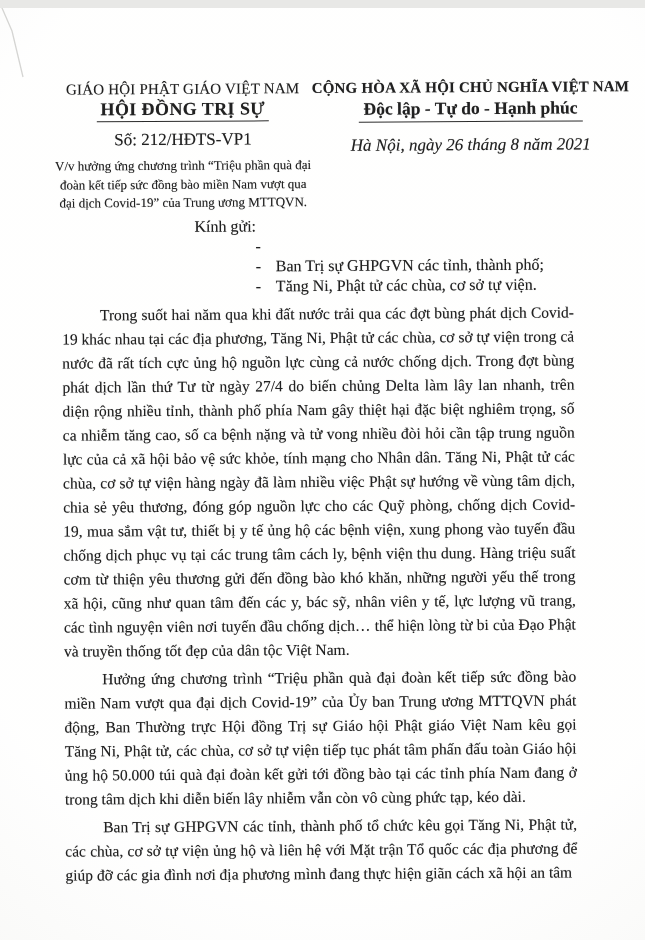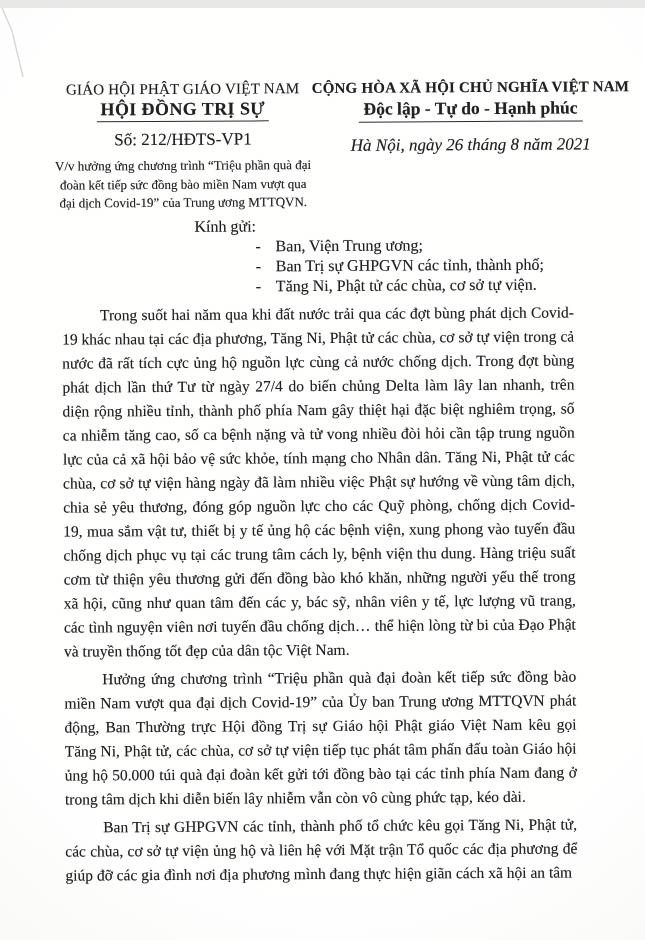--- a/index.html
+++ b/index.html
@@ -68,21 +68,20 @@
         </div>
         <div class="date">Hà Nội, ngày 26 tháng 8 năm 2021</div>
       </div>
     </div>
 
     <div class="salutation">
       <div>Kính gửi:</div>
       <div class="recips">
         <div class="recip">
           <span class="dash">-</span>
-          <span>Ban, Viện Trung ương;</span>
         </div>
         <div class="recip">
           <span class="dash">-</span>
           <span>Ban Trị sự GHPGVN các tỉnh, thành phố;</span>
         </div>
         <div class="recip">
           <span class="dash">-</span>
           <span>Tăng Ni, Phật tử các chùa, cơ sở tự viện.</span>
         </div>
       </div>

